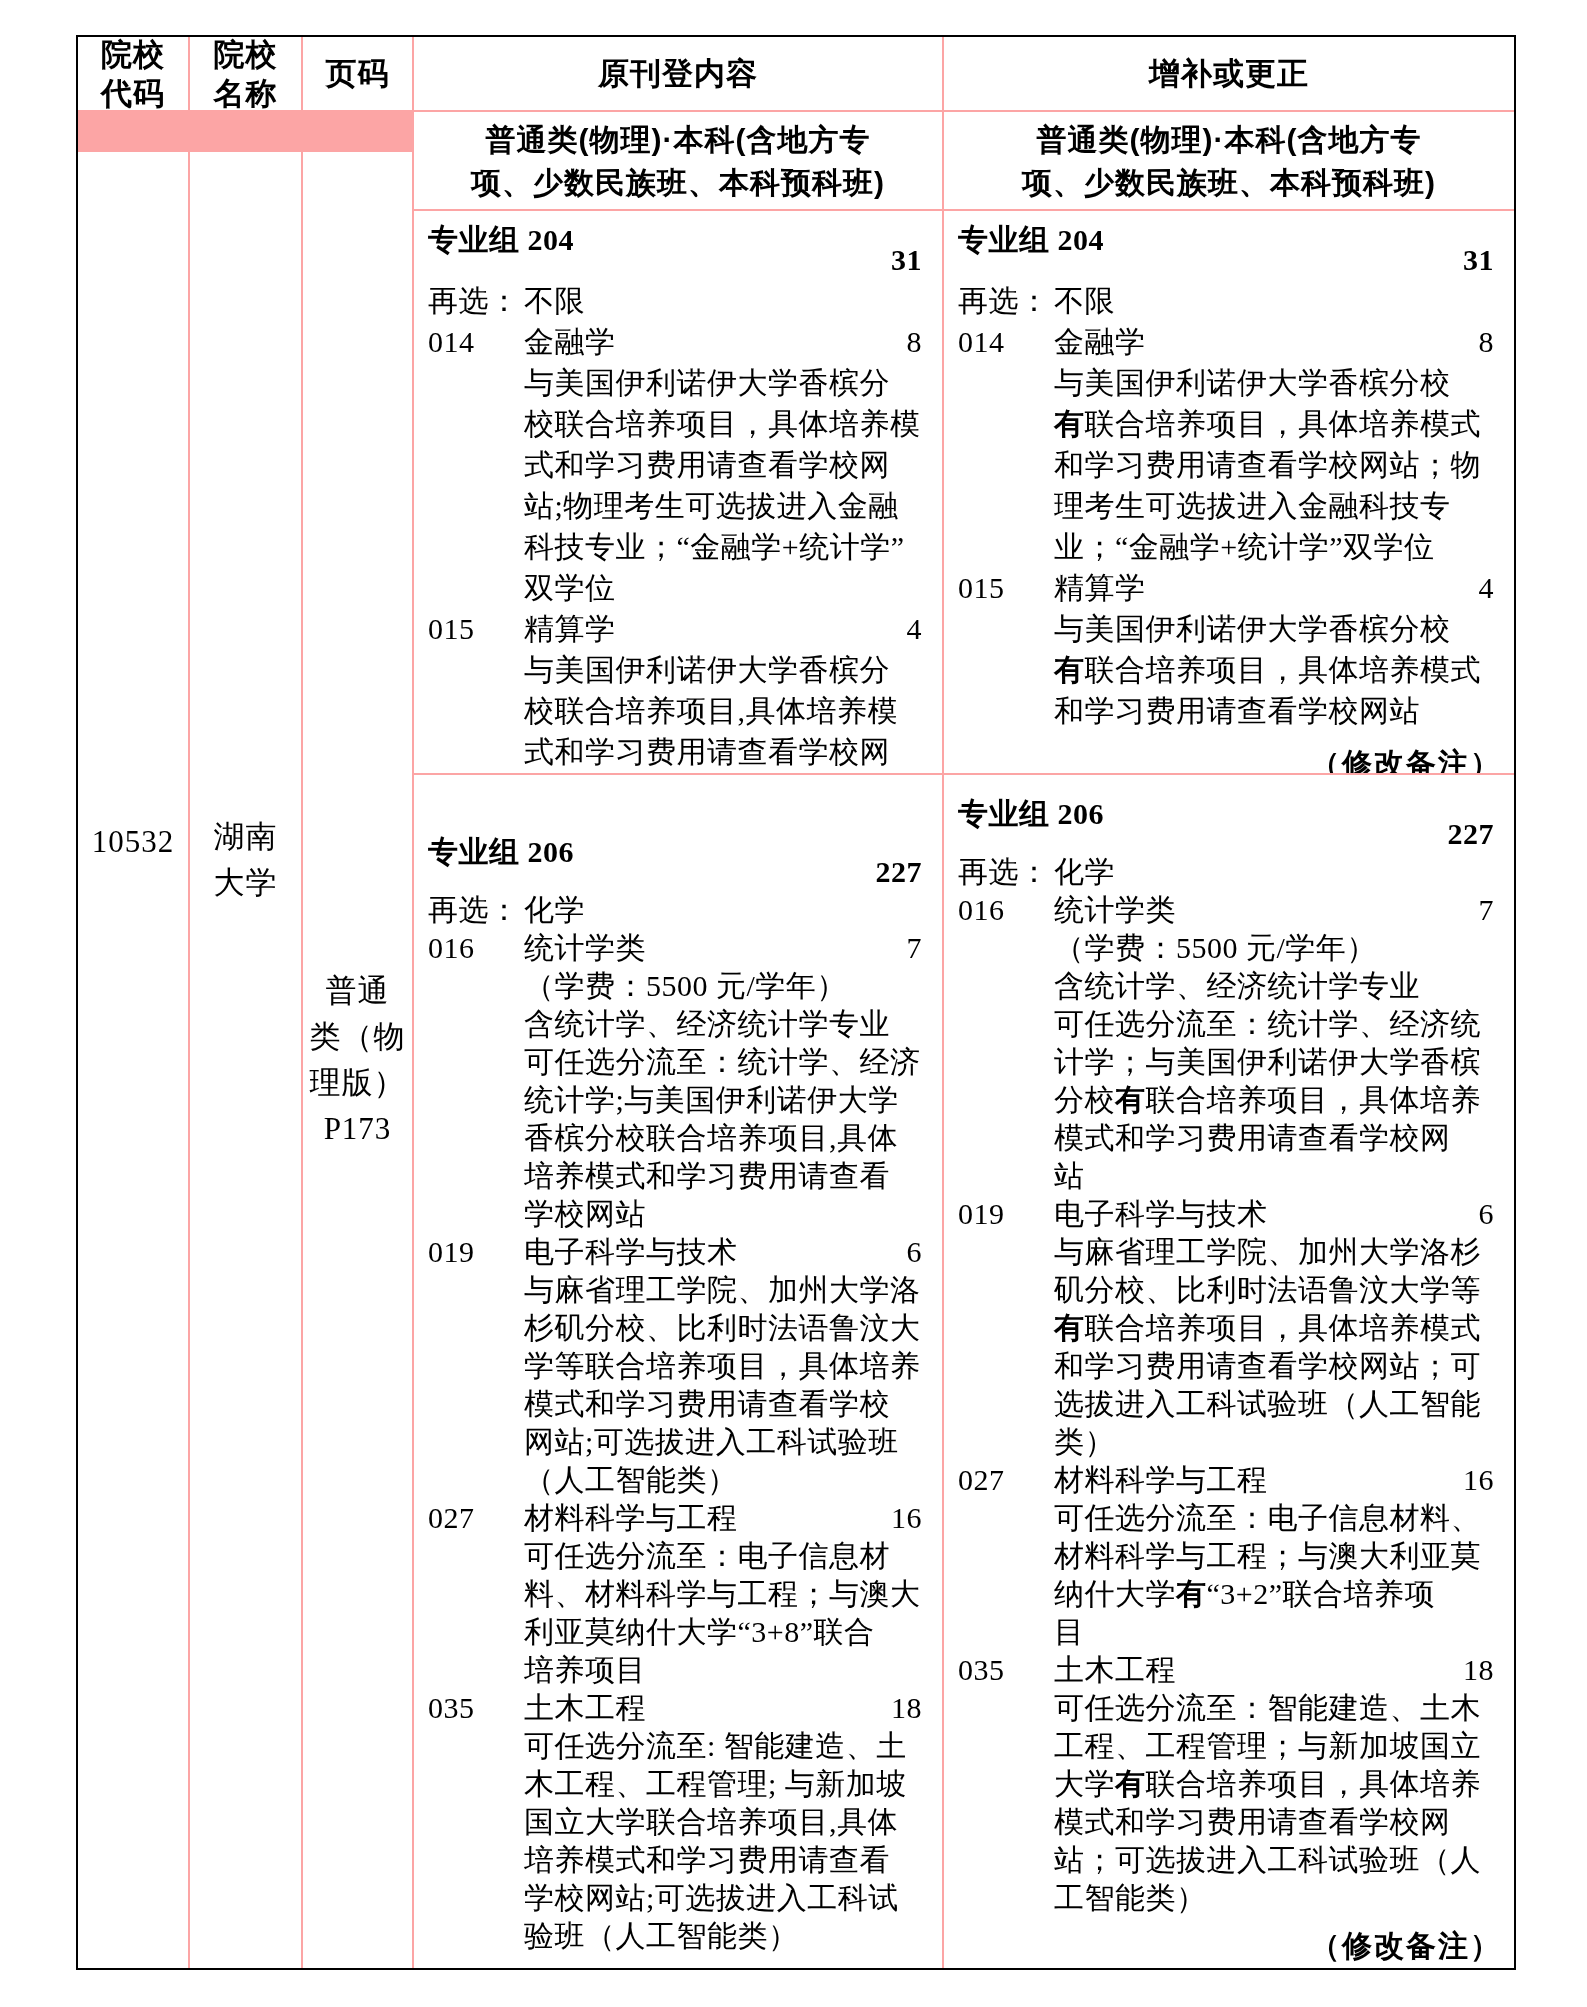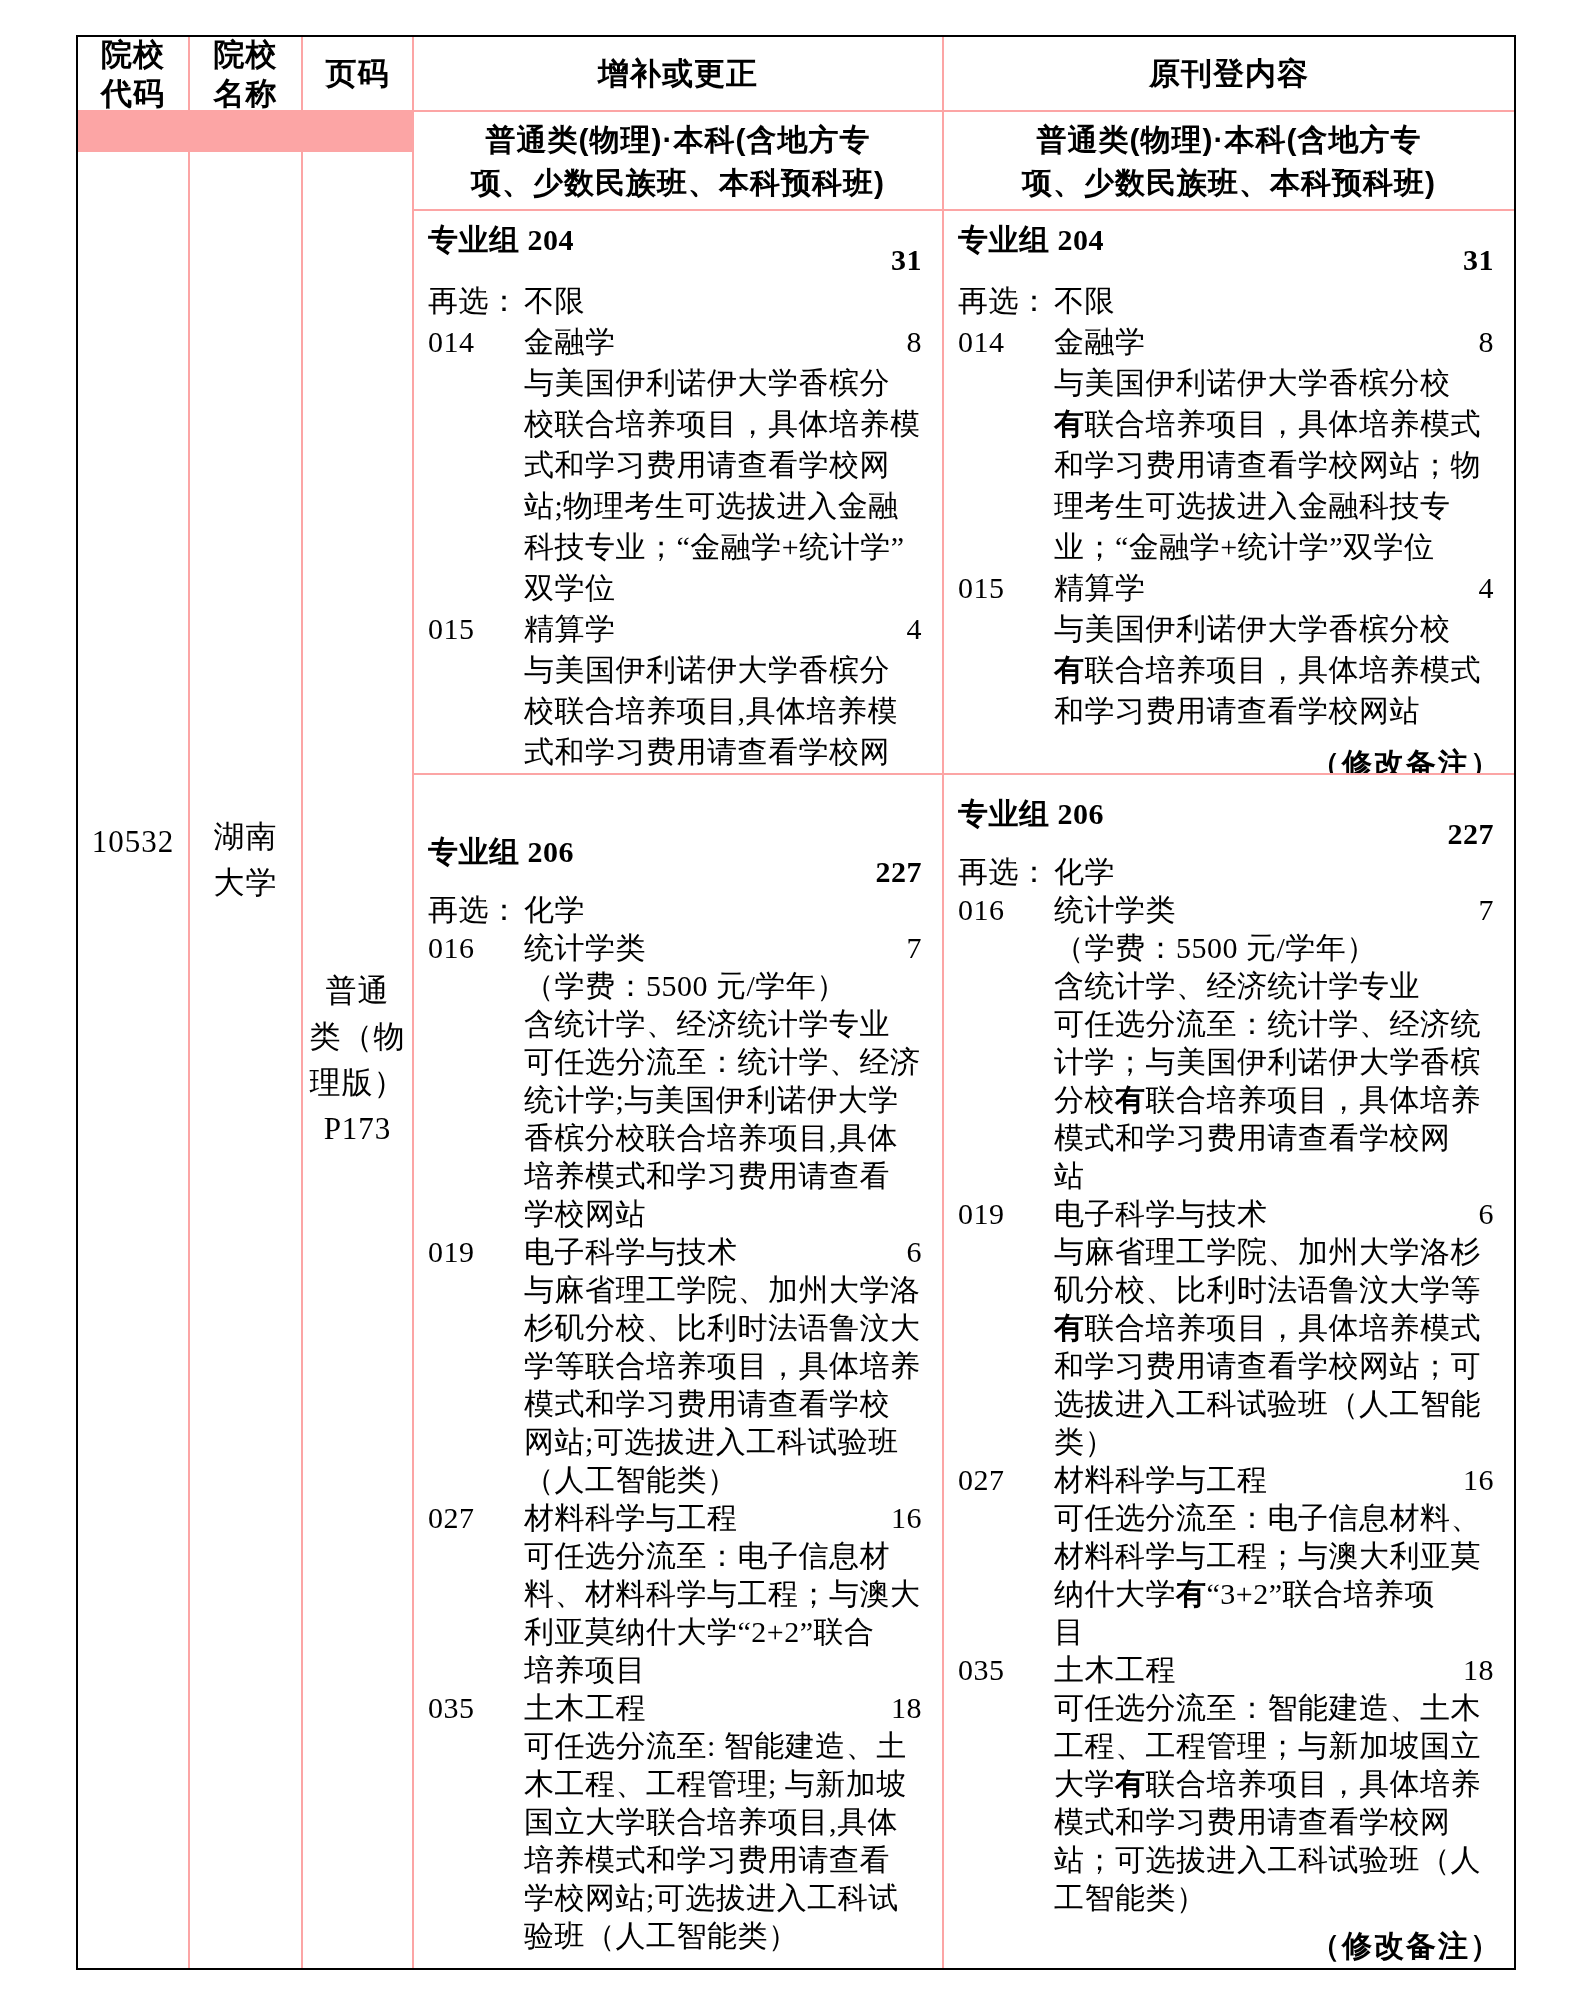--- a/index.html
+++ b/index.html
@@ -66,22 +66,22 @@
 </head>
 <body>
 
 <div class="doc-table">
 
   <div class="cell hcell">院校
 代码</div>
   <div class="cell hcell">院校
 名称</div>
   <div class="cell hcell">页码</div>
+  <div class="cell hcell">原刊登内容</div>
   <div class="cell hcell">增补或更正</div>
-  <div class="cell hcell">原刊登内容</div>
 
   <div class="cell mcell span-rows">
     <div class="shift-a">10532</div>
   </div>
   <div class="cell mcell span-rows">
     <div class="shift-b">湖南
 大学</div>
   </div>
   <div class="cell mcell span-rows">
     <div>普通
@@ -198,21 +198,21 @@
 （人工智能类）</div>
     </div>
     <div class="item">
       <div class="item-head">
         <span class="code">027</span>
         <span class="i-name">材料科学与工程</span>
         <span class="i-count">16</span>
       </div>
       <div class="i-desc">可任选分流至：电子信息材
 料、材料科学与工程；与澳大
-利亚莫纳什大学“2+2”联合
+利亚莫纳什大学“3+8”联合
 培养项目</div>
     </div>
     <div class="item">
       <div class="item-head">
         <span class="code">035</span>
         <span class="i-name">土木工程</span>
         <span class="i-count">18</span>
       </div>
       <div class="i-desc">可任选分流至: 智能建造、土
 木工程、工程管理; 与新加坡

